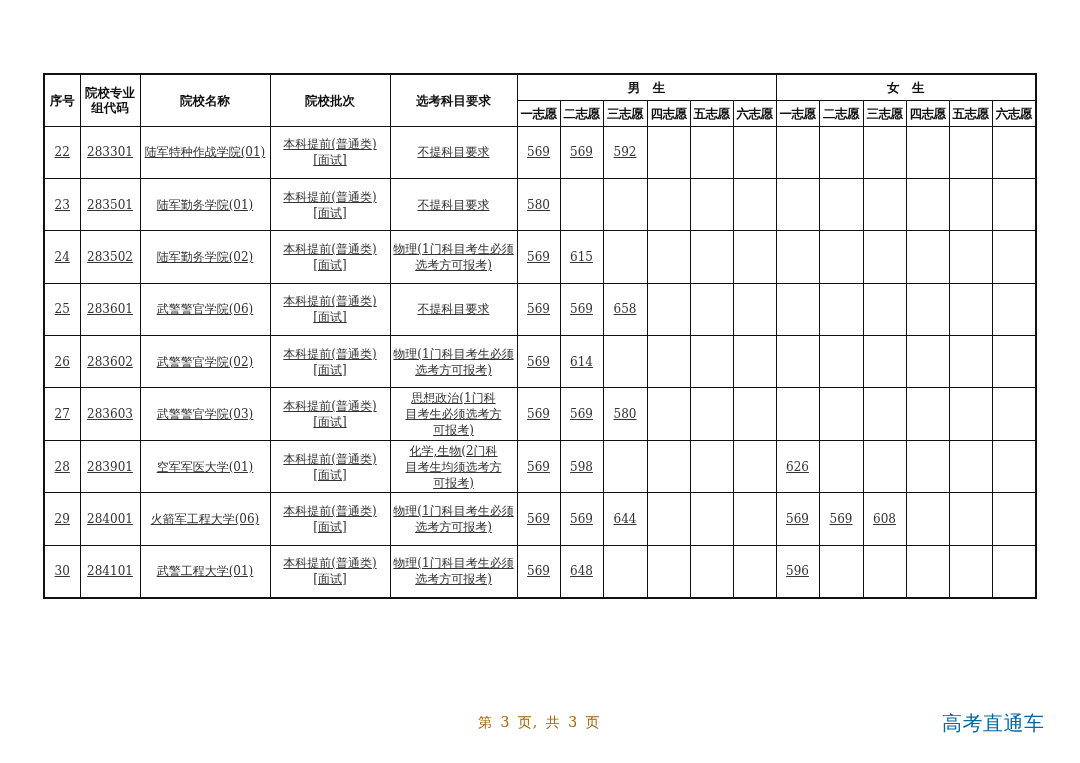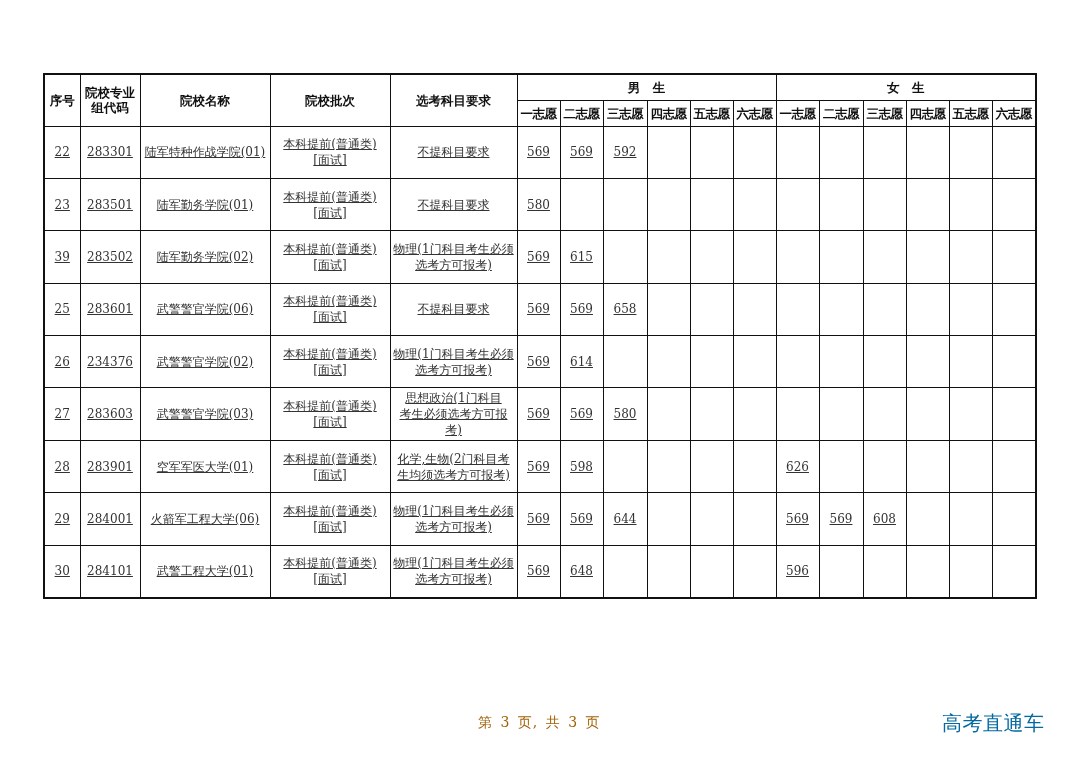--- a/index.html
+++ b/index.html
@@ -111,21 +111,21 @@
         <td></td>
         <td class="thick-r"></td>
         <td></td>
         <td></td>
         <td></td>
         <td></td>
         <td></td>
         <td></td>
       </tr>
       <tr class="row">
-        <td>39</td>
+        <td>24</td>
         <td>283502</td>
         <td class="name">陆军勤务学院(02)</td>
         <td>
           <div>本科提前(普通类)</div>
           <div>[面试]</div>
         </td>
         <td class="thick-r" style="padding: 0px 1px;">物理(1门科目考生必须选考方可报考)</td>
         <td>569</td>
         <td>615</td>
         <td></td>
@@ -156,21 +156,21 @@
         <td class="thick-r"></td>
         <td></td>
         <td></td>
         <td></td>
         <td></td>
         <td></td>
         <td></td>
       </tr>
       <tr class="row">
         <td>26</td>
-        <td>234376</td>
+        <td>283602</td>
         <td class="name">武警警官学院(02)</td>
         <td>
           <div>本科提前(普通类)</div>
           <div>[面试]</div>
         </td>
         <td class="thick-r" style="padding: 0px 1px;">物理(1门科目考生必须选考方可报考)</td>
         <td>569</td>
         <td>614</td>
         <td></td>
         <td></td>
@@ -184,21 +184,21 @@
         <td></td>
       </tr>
       <tr class="row">
         <td>27</td>
         <td>283603</td>
         <td class="name">武警警官学院(03)</td>
         <td>
           <div>本科提前(普通类)</div>
           <div>[面试]</div>
         </td>
-        <td class="thick-r" style="padding: 0px 9px; margin-left: 39px;">思想政治(1门科目考生必须选考方可报考)</td>
+        <td class="thick-r" style="padding: 0px 15px; margin-left: 39px;">思想政治(1门科目考生必须选考方可报考)</td>
         <td>569</td>
         <td>569</td>
         <td>580</td>
         <td></td>
         <td></td>
         <td class="thick-r"></td>
         <td></td>
         <td></td>
         <td></td>
         <td></td>
@@ -206,21 +206,21 @@
         <td></td>
       </tr>
       <tr class="row">
         <td>28</td>
         <td>283901</td>
         <td class="name">空军军医大学(01)</td>
         <td>
           <div>本科提前(普通类)</div>
           <div>[面试]</div>
         </td>
-        <td class="thick-r" style="padding: 0px 1px; margin-left: 8px;">化学,生物(2门科目考生均须选考方可报考)</td>
+        <td class="thick-r" style="padding: 0px 13px; margin-left: 8px;">化学,生物(2门科目考生均须选考方可报考)</td>
         <td>569</td>
         <td>598</td>
         <td></td>
         <td></td>
         <td></td>
         <td class="thick-r"></td>
         <td>626</td>
         <td></td>
         <td></td>
         <td></td>

